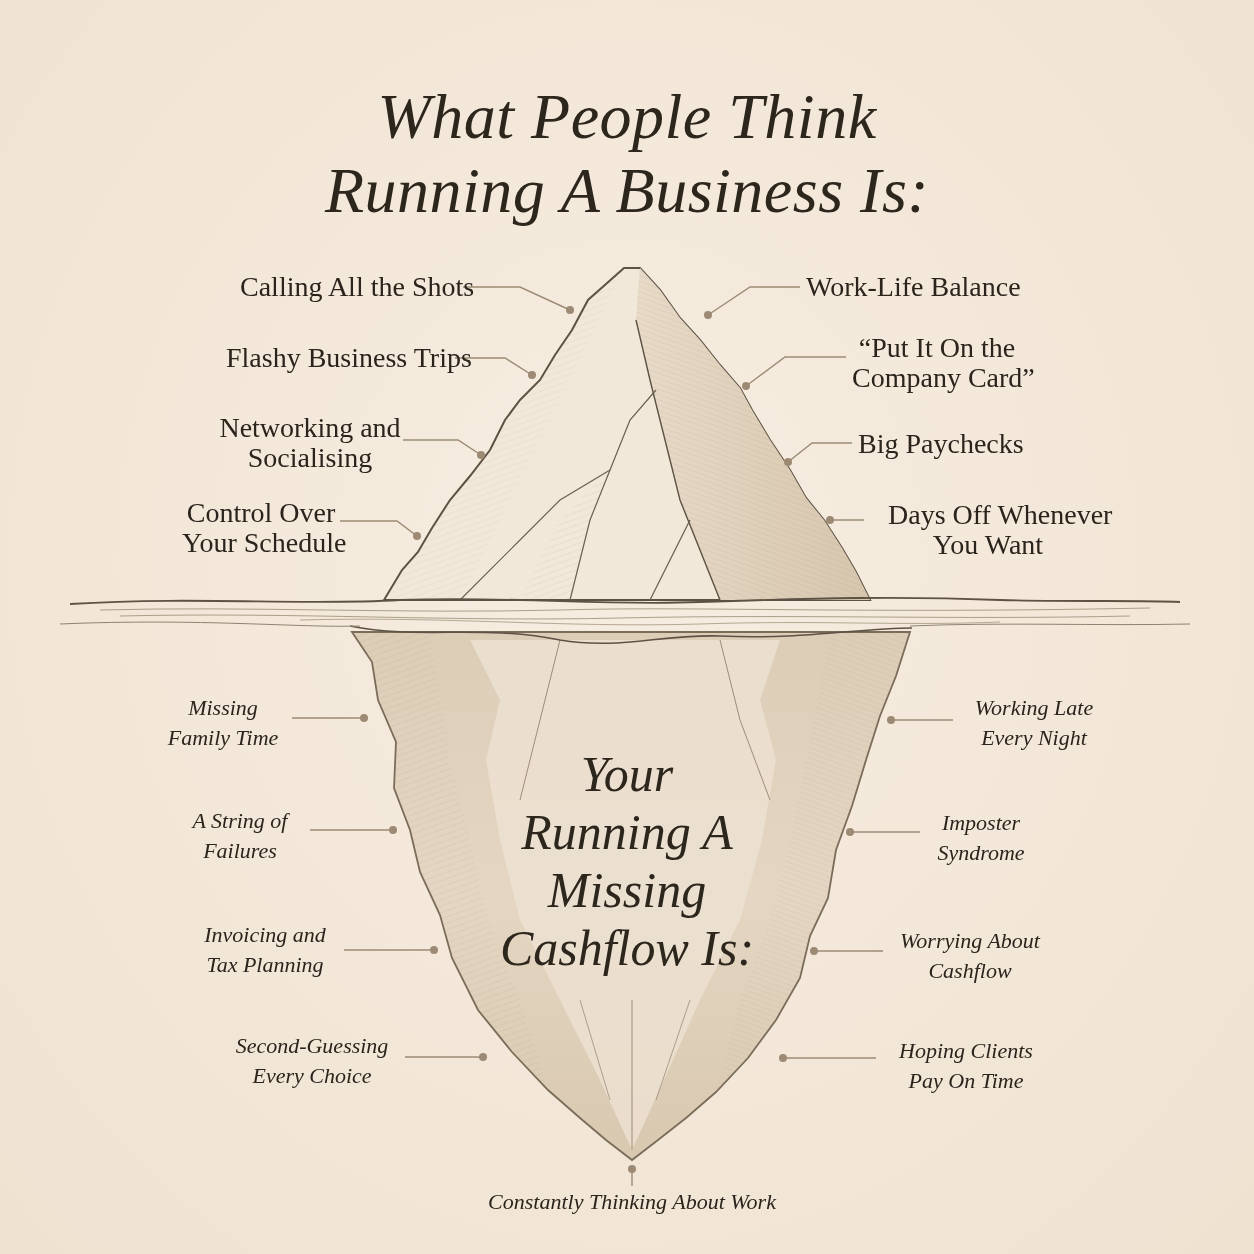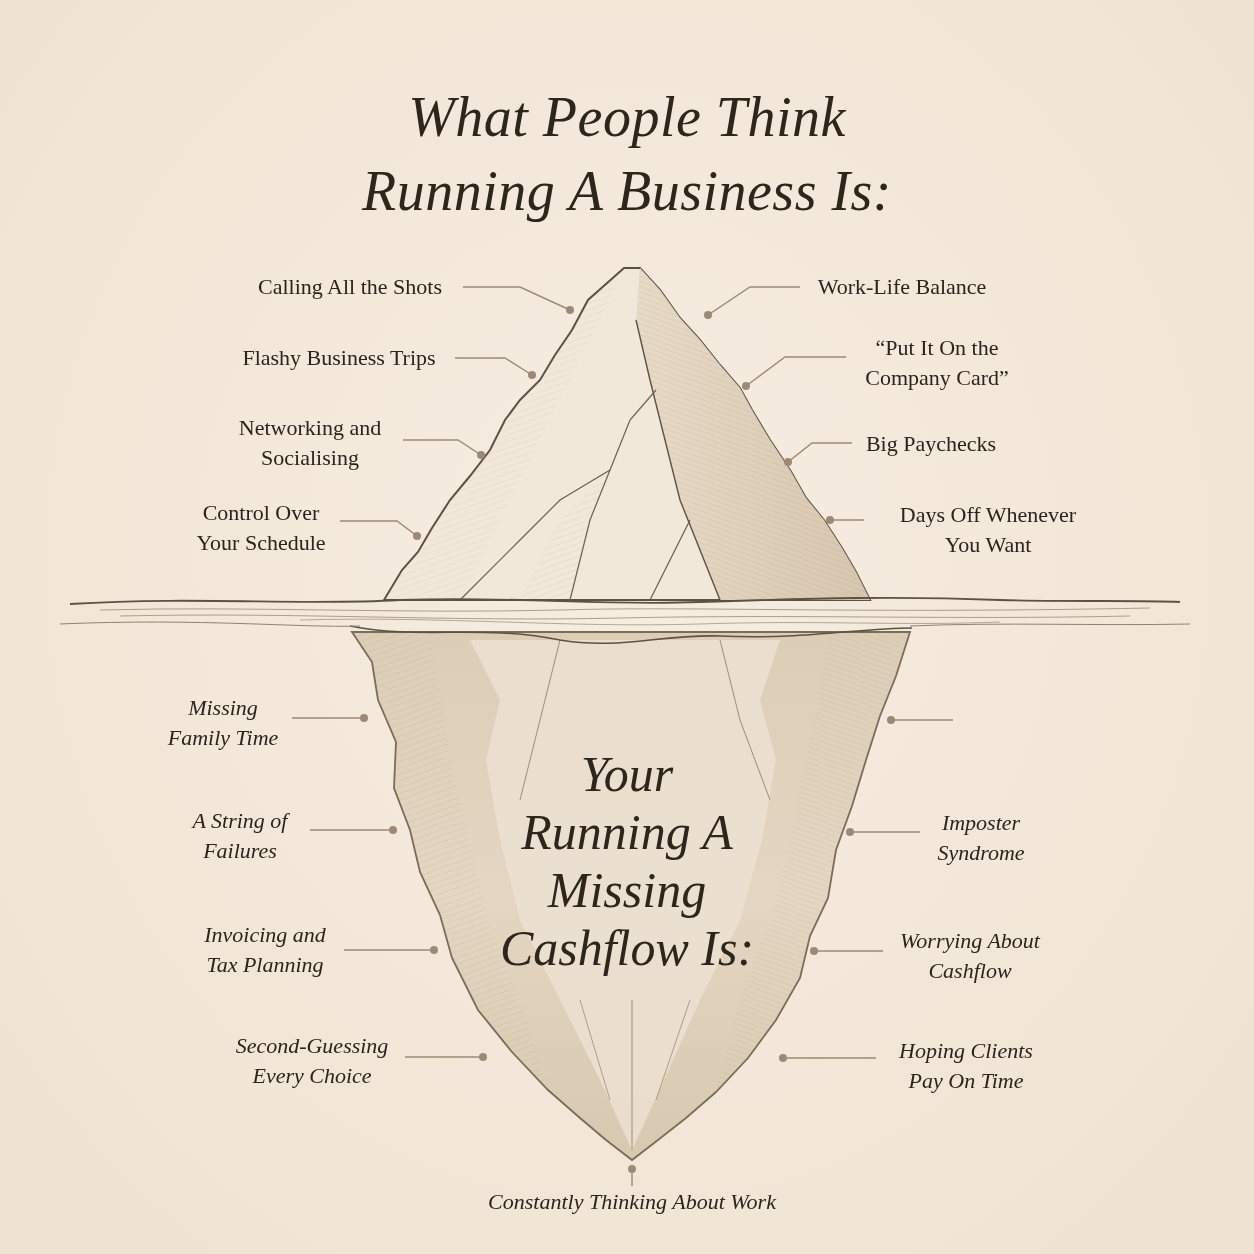--- a/index.html
+++ b/index.html
@@ -13,34 +13,34 @@
   .canvas { position: absolute; left: 0; top: 0; width: 1254px; height: 1254px; }
   .bg-glow {
     position: absolute; inset: 0;
     background: radial-gradient(ellipse at 50% 45%, #f6ede1 0%, #f2e6d7 60%, #efe2d1 100%);
   }
   svg.art { position: absolute; left: 0; top: 0; }
 
   .title {
     position: absolute; left: 0; width: 1254px; top: 80px;
     text-align: center; font-style: italic;
-    font-size: 56px; line-height: 74px; color: #2d261d;
+    font-size: 64px; line-height: 74px; color: #2d261d;
     letter-spacing: 0.5px;
   }
   .title span { display: block; }
 
   .under-title {
     position: absolute; left: 462px; width: 330px; top: 745px;
     text-align: center; font-style: italic;
     font-size: 50px; line-height: 58px; color: #2d261d;
   }
   .under-title span { display: block; }
 
   .label {
-    position: absolute; font-size: 22px; line-height: 30px; color: #2b241c;
+    position: absolute; font-size: 28px; line-height: 30px; color: #2b241c;
     text-align: center; white-space: nowrap;
   }
   .label span { display: block; }
   .label.italic { font-style: italic; font-size: 22px; }
 </style>
 </head>
 <body>
 
 <div class="canvas">
   <div class="bg-glow"></div>
@@ -198,20 +198,24 @@
   </div>
   <div class="label italic" style="left:194px; top:920px; width:142px;">
     <span>Invoicing and</span>
     <span>Tax Planning</span>
   </div>
   <div class="label italic" style="left:226px; top:1031px; width:172px;">
     <span>Second-Guessing</span>
     <span>Every Choice</span>
   </div>
 
+  <div class="label italic" style="left:962px; top:693px; width:144px;">
+    <span>Working Late</span>
+    <span>Every Night</span>
+  </div>
   <div class="label italic" style="left:926px; top:808px; width:110px;">
     <span>Imposter</span>
     <span>Syndrome</span>
   </div>
   <div class="label italic" style="left:890px; top:926px; width:160px;">
     <span>Worrying About</span>
     <span>Cashflow</span>
   </div>
   <div class="label italic" style="left:888px; top:1036px; width:156px;">
     <span>Hoping Clients</span>

